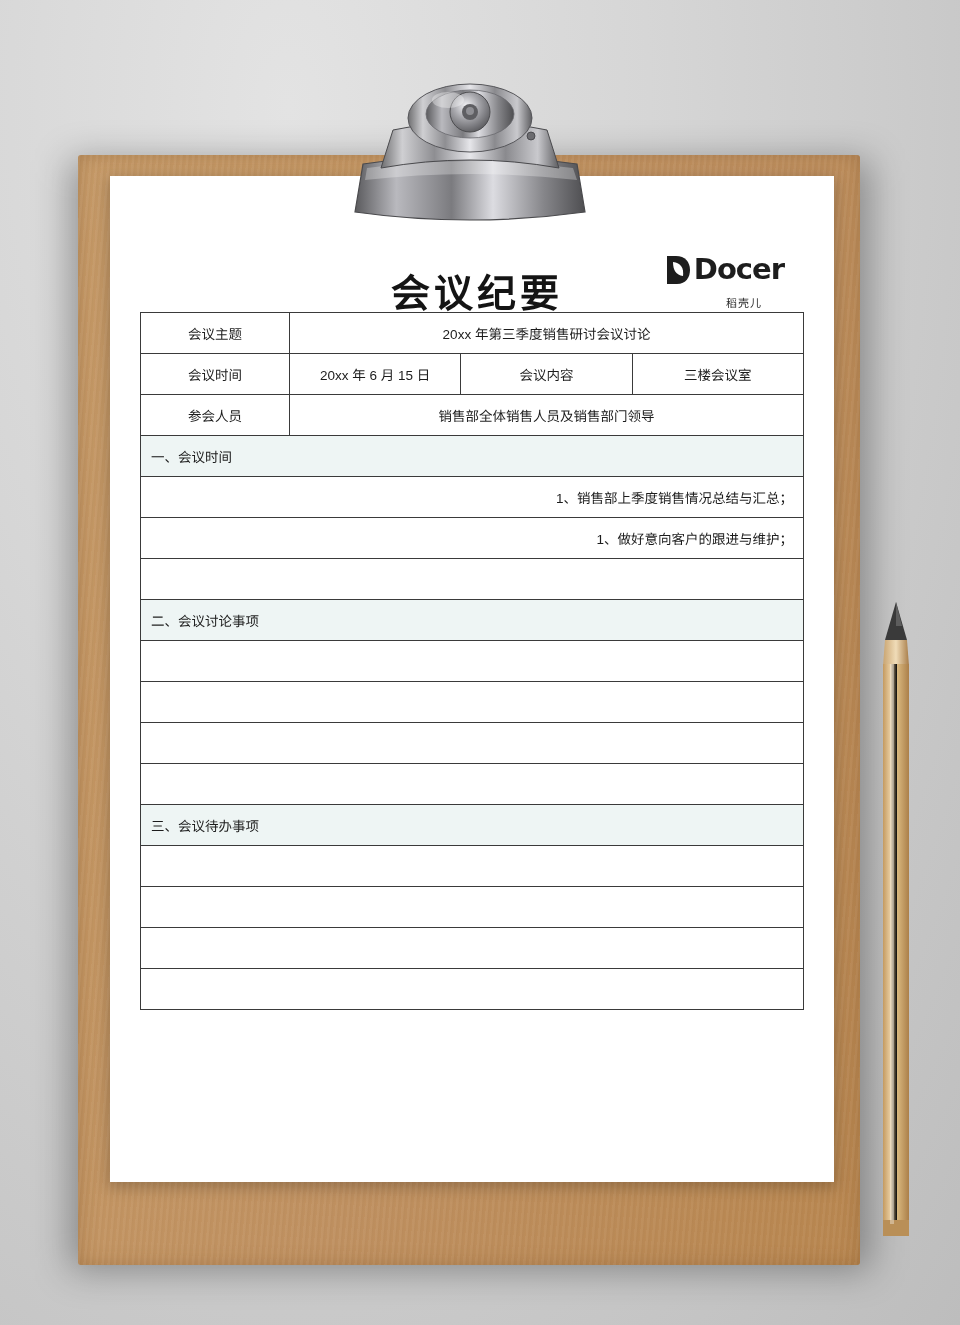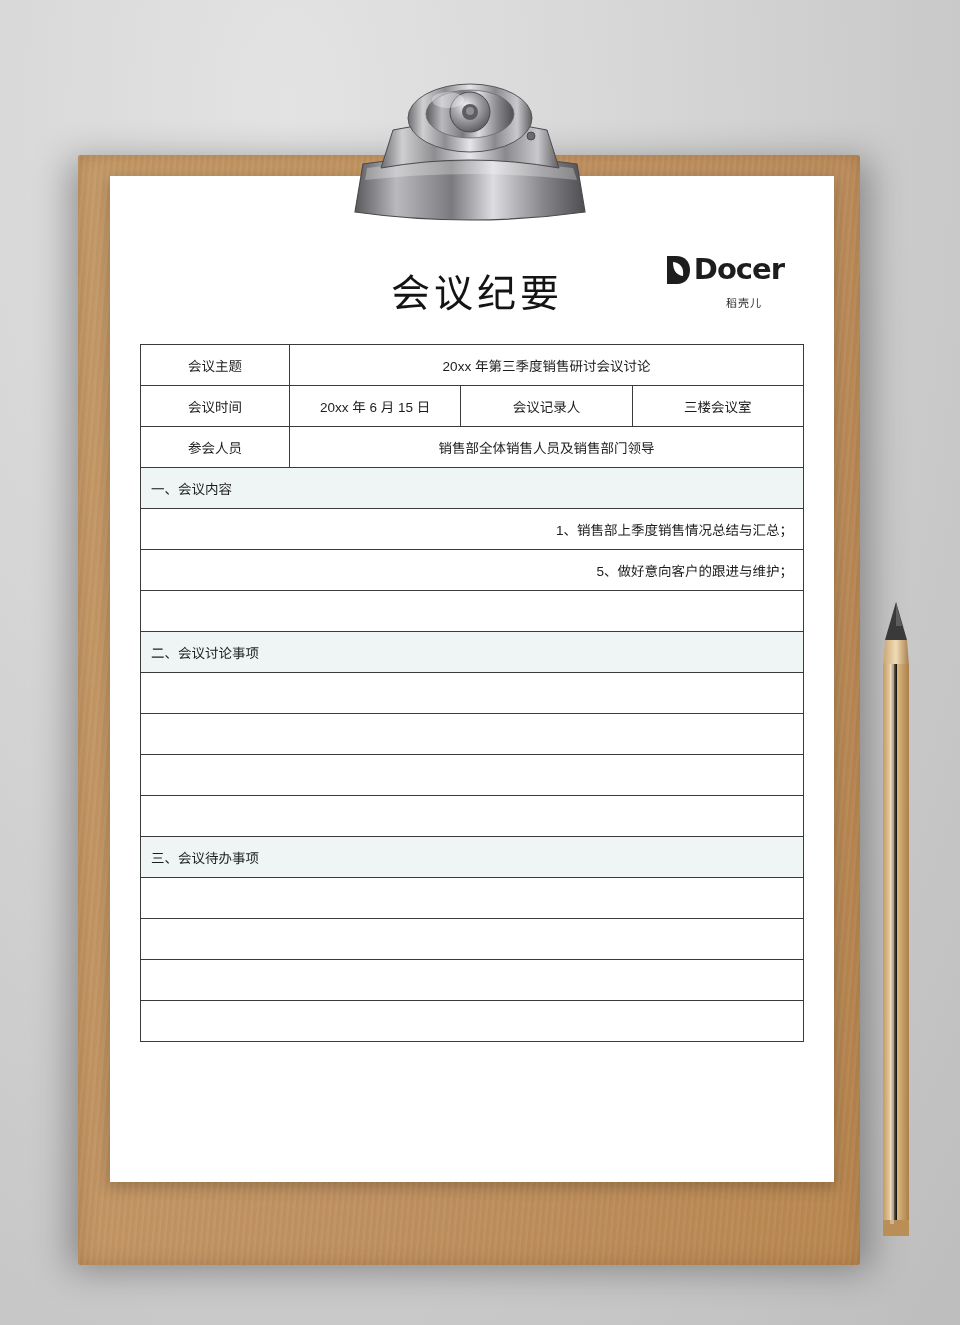--- a/index.html
+++ b/index.html
@@ -111,21 +111,21 @@
     height: 96px;
   }
   .doc-title {
     position: absolute;
     left: 0;
     right: 0;
     top: 46px;
     text-align: center;
     font-family: "DejaVu Sans", "Liberation Sans", sans-serif;
     font-size: 39px;
-    font-weight: normal;
+    font-weight: bold;
     letter-spacing: 4px;
     color: #141414;
     padding-left: 10px;
   }
   .logo {
     position: absolute;
     right: 20px;
     top: 38px;
     display: flex;
     align-items: flex-start;
@@ -153,21 +153,20 @@
     letter-spacing: 1px;
   }
 
   
   table.minutes {
     width: 100%;
     border-collapse: collapse;
     table-layout: fixed;
     font-size: 13.5px;
     color: #1c1c1c;
-    margin-top: 32px;
   }
   table.minutes td {
     border: 1px solid #3a3a3a;
     height: 34px;
     padding: 3px 10px;
     vertical-align: middle;
   }
   .c-label {
     text-align: center;
     width: 128px;
@@ -278,36 +277,36 @@
 
   <table class="minutes">
     <tbody>
       <tr>
         <td class="c-label">会议主题</td>
         <td class="c-left" colspan="3">20xx 年第三季度销售研讨会议讨论</td>
       </tr>
       <tr>
         <td class="c-label">会议时间</td>
         <td class="c-center">20xx 年 6 月 15 日</td>
-        <td class="c-center c-label">会议记录人</td>
+        <td class="c-center c-label">会议内容</td>
         <td class="c-center">三楼会议室</td>
       </tr>
       <tr>
         <td class="c-label">参会人员</td>
         <td class="c-center" colspan="3">销售部全体销售人员及销售部门领导</td>
       </tr>
 
       <tr>
-        <td class="section-head" colspan="4">一、会议内容</td>
+        <td class="section-head" colspan="4">一、会议时间</td>
       </tr>
       <tr>
         <td class="row-item" colspan="4">1、销售部上季度销售情况总结与汇总；</td>
       </tr>
       <tr>
-        <td class="row-item" colspan="4">5、做好意向客户的跟进与维护；</td>
+        <td class="row-item" colspan="4">1、做好意向客户的跟进与维护；</td>
       </tr>
       <tr>
         <td class="row-blank" colspan="4"></td>
       </tr>
 
       <tr>
         <td class="section-head" colspan="4">二、会议讨论事项</td>
       </tr>
       <tr>
         <td class="row-blank" colspan="4"></td>

